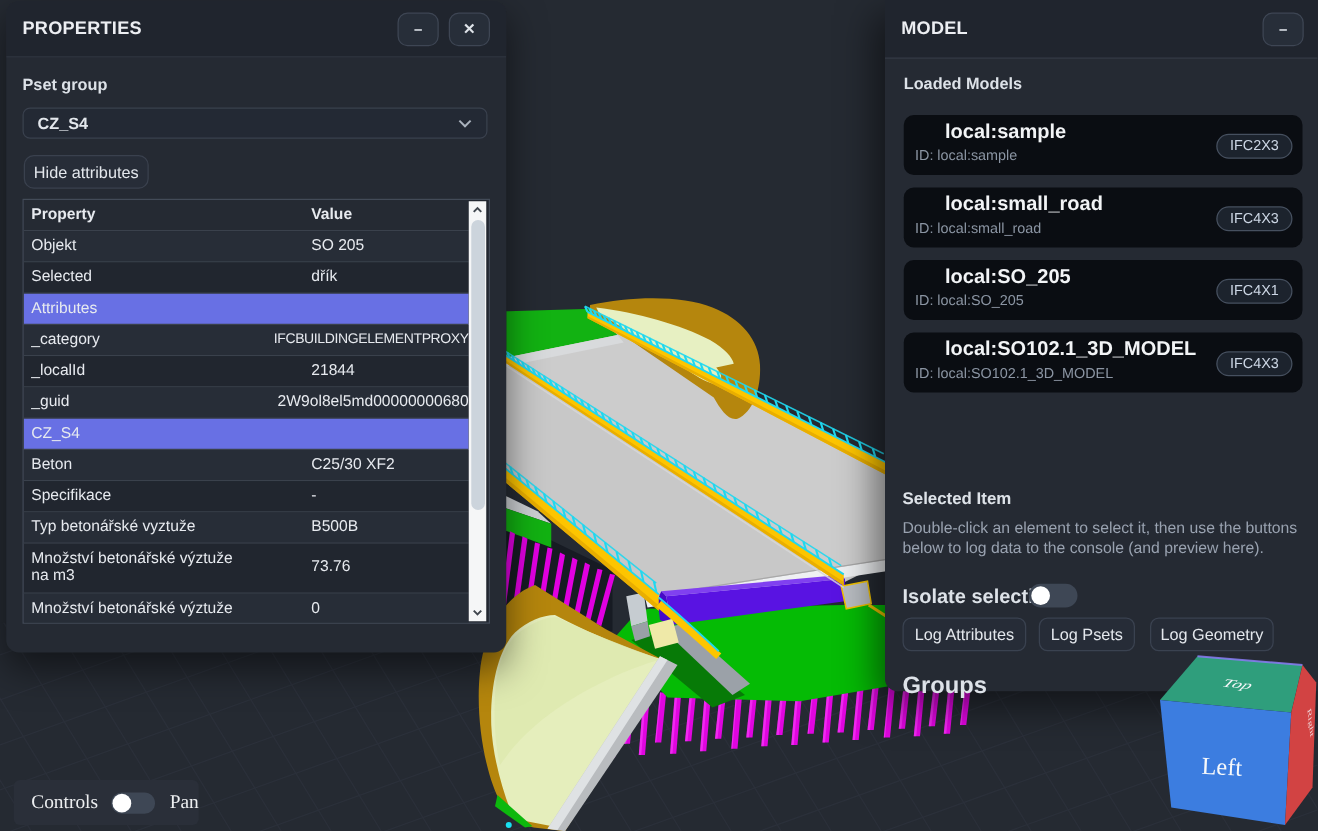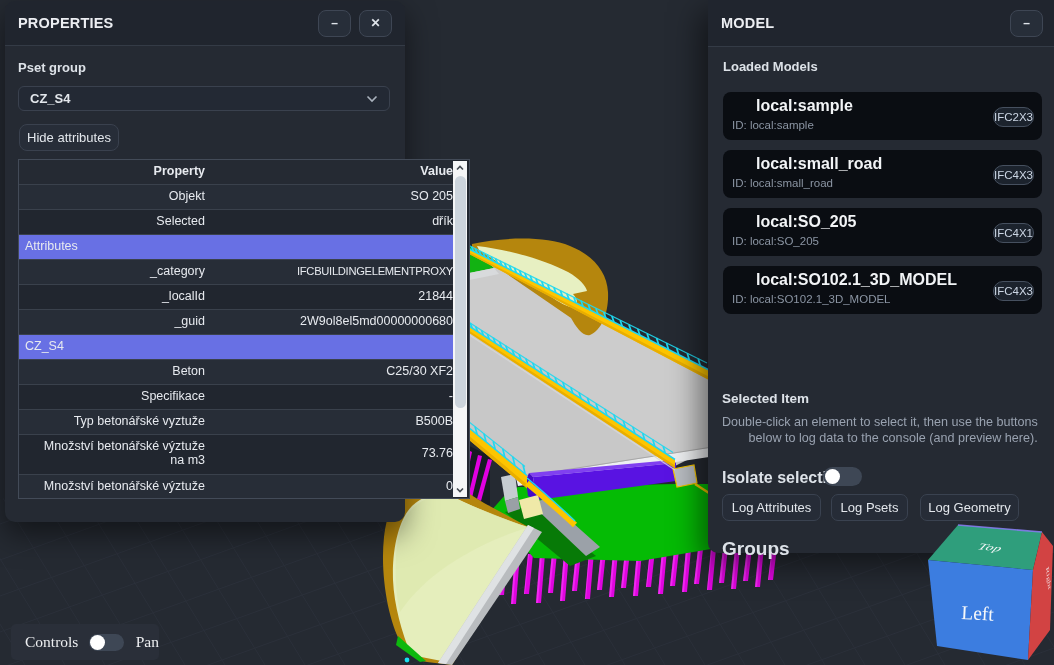--- a/index.html
+++ b/index.html
@@ -1,51 +1,51 @@
 <!DOCTYPE html>
 <html><head>
 <meta charset="utf-8">
 <style>
   html,body{margin:0;padding:0;}
   body{width:1054px;height:665px;overflow:hidden;position:relative;background:#252a32;font-family:"Liberation Sans",sans-serif;}
   #scene{position:absolute;left:0;top:0;}
-  .panel{position:absolute;background:#252a33;border-radius:10px;box-shadow:0 12px 30px rgba(0,0,0,.5);color:#e7eaef;text-align:right;}
+  .panel{position:absolute;background:#252a33;border-radius:10px;box-shadow:0 12px 30px rgba(0,0,0,.5);color:#e7eaef;}
   .phead{height:44px;border-bottom:1px solid #343b46;display:flex;align-items:center;padding:0 13px;background:#20252e;border-radius:10px 10px 0 0;}
   .ptitle{font-weight:bold;font-size:14.5px;letter-spacing:.2px;color:#eceef2;}
   .pbtn{width:33px;height:27px;background:#272e39;border:1px solid #3e4654;border-radius:8px;color:#dfe4ea;
         display:flex;align-items:center;justify-content:center;font-size:12px;font-weight:bold;margin-left:8px;box-sizing:border-box;}
   
   #leftp{left:5px;top:1px;width:400px;height:521px;}
   .lbl{font-weight:bold;font-size:13px;color:#dde2e8;}
   #psetlbl{position:absolute;left:13px;top:59px;}
   #dropdown{position:absolute;left:13px;top:85px;width:372px;height:25px;background:#232934;border:1px solid #3a414e;border-radius:6px;
             box-sizing:border-box;display:flex;align-items:center;padding:0 11px;font-size:13px;font-weight:bold;color:#e3e7ec;}
   #hideattr{position:absolute;left:14px;top:123px;width:100px;height:27px;background:#272d38;border:1px solid #3a414e;border-radius:8px;
             box-sizing:border-box;display:flex;align-items:center;justify-content:center;font-size:13px;color:#e3e7ec;}
-  #ptable{position:absolute;left:13px;top:158px;width:452px;height:340px;border:1px solid #434b58;box-sizing:border-box;background:#21262f;font-size:12.5px;}
+  #ptable{position:absolute;left:13px;top:158px;width:374px;height:340px;border:1px solid #434b58;box-sizing:border-box;background:#21262f;font-size:12.5px;}
   .trow{display:flex;border-bottom:1px solid #3a414c;box-sizing:border-box;}
   .trow:last-child{border-bottom:none;}
   .tc1{width:186px;padding:4px 0 0 6px;box-sizing:border-box;}
   .tc2{flex:1;padding:4px 0 0 0;margin-left:44px;}
   .hl{background:#6870e4;}
   .r25{height:25px;}
   .rowA{background:#272d37;}
   .rowB{background:#21262f;}
   #tscroll{position:absolute;right:2px;top:1px;width:14px;height:336px;background:#f5f6f7;}
   #tthumb{position:absolute;left:1.5px;top:15px;width:11px;height:232px;background:#ccd4dc;border-radius:6px;}
   .sarr{position:absolute;left:0;width:14px;height:14px;color:#3d434d;font-size:10px;text-align:center;line-height:14px;font-weight:bold;}
   
   #rightp{left:708px;top:0px;width:352px;height:553px;box-shadow:-8px 12px 30px rgba(0,0,0,.5);border-radius:0 0 0 10px;}
   #rightp .phead{height:46px;border-radius:0;}
   #loadedlbl{position:absolute;left:15px;top:59px;}
   .card{position:absolute;left:15px;width:319px;height:48px;background:#0a0d12;border-radius:8px;}
   .cardname{position:absolute;left:9px;top:5px;font-size:16px;font-weight:bold;color:#f2f4f6;margin-left:24px;}
   .cardid{position:absolute;left:9px;top:27px;font-size:11.5px;color:#8b95a3;}
   .badge{position:absolute;top:15px;height:18px;border:1px solid #46505f;background:#1c232d;border-radius:10px;color:#ccd6e4;
-         font-size:11.5px;display:flex;align-items:center;padding:0 0;}
+         font-size:11.5px;display:flex;align-items:center;padding:0 10px;}
   #selitem{position:absolute;left:14px;top:391px;font-size:13.5px;}
   #seldesc{position:absolute;left:14px;top:415px;font-size:12.6px;color:#99a2b0;line-height:15.5px;white-space:nowrap;}
   #isolbl{position:absolute;left:14px;top:469px;font-size:16px;}
   #toggle1{position:absolute;left:115px;top:467px;width:39px;height:19px;background:#3e4755;border-radius:10px;}
   #toggle1 .knob{position:absolute;left:2px;top:2px;width:15px;height:15px;border-radius:50%;background:#fff;}
   .logbtn{position:absolute;top:494px;height:27px;background:#262c37;border:1px solid #3a4250;border-radius:7px;box-sizing:border-box;
           display:flex;align-items:center;justify-content:center;font-size:13px;color:#e3e7ec;}
   #groupslbl{position:absolute;left:14px;top:538px;font-size:19px;}
   
   #ctrl{position:absolute;left:11px;top:624px;width:148px;height:36px;background:#2a2f39;border-radius:5px;display:flex;align-items:center;

